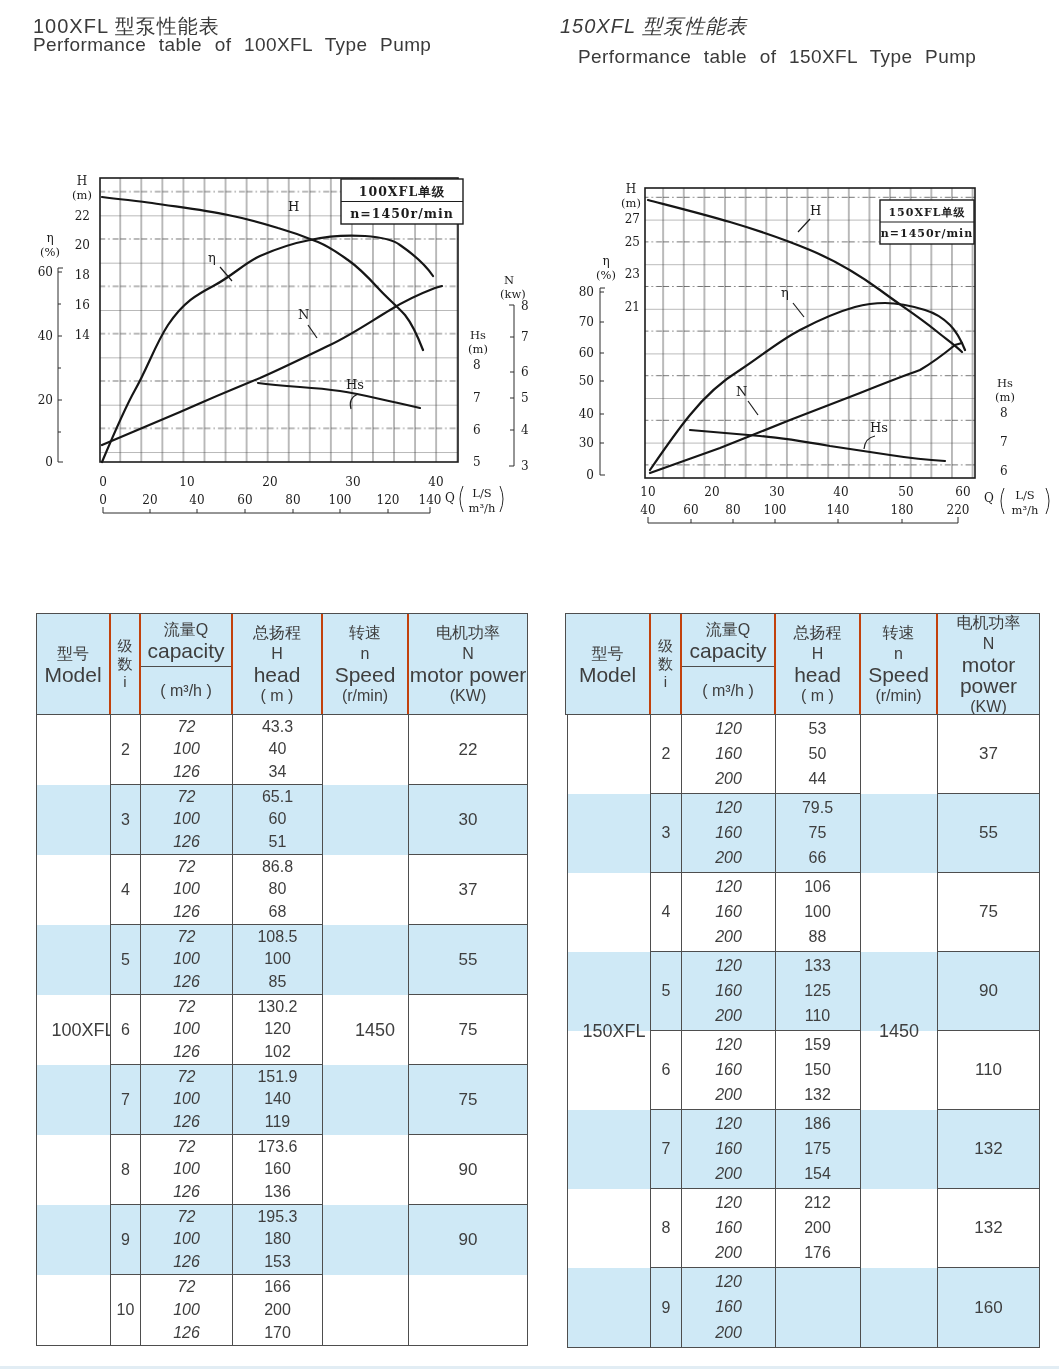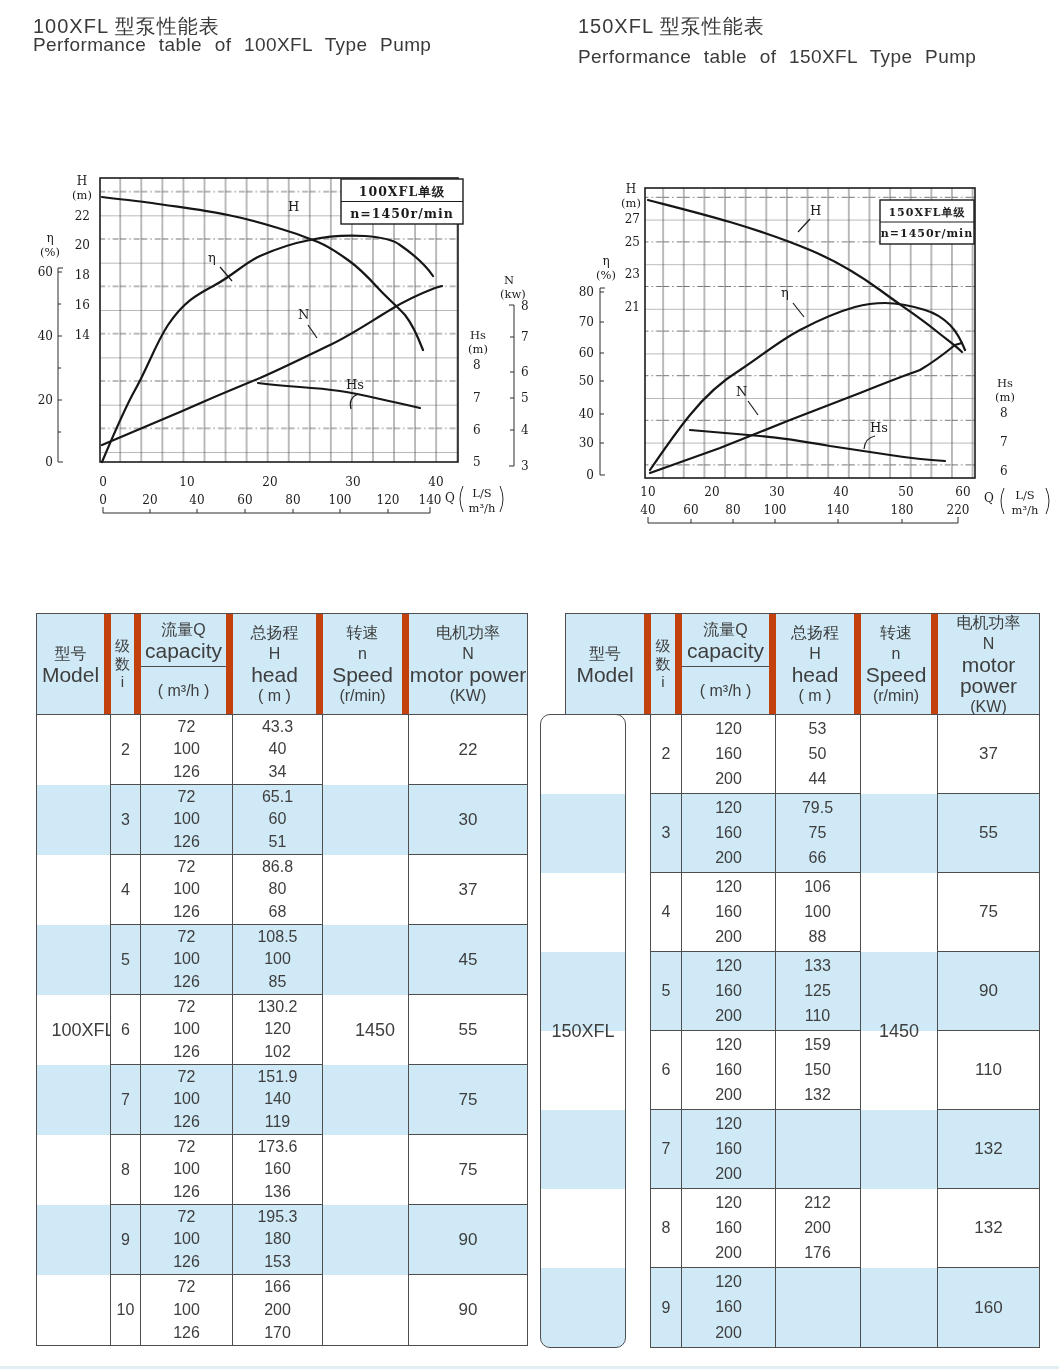--- a/index.html
+++ b/index.html
@@ -14,39 +14,39 @@
   .tk{font-size:11.5px;}
   .tk2{font-size:12px;}
   .axname{font-size:12px;}
   .curvelab{font-size:13px;}
   .framet{font-size:12.5px;font-weight:bold;letter-spacing:1px;}
   .curve{fill:none;stroke:#161616;stroke-width:2.2;stroke-linecap:round;}
   .thin{stroke:#2c2c2c;stroke-width:1;fill:none;}
   .leader{stroke:#1c1c1c;stroke-width:1.2;fill:none;}
   
   .thead{background:#cfe9f6;border:1px solid #4e4e4e;display:flex;box-sizing:border-box;}
-  .th{border-right:7px solid #c2410c;box-sizing:border-box;display:flex;flex-direction:column;
+  .th{border-right:2px solid #c2410c;box-sizing:border-box;display:flex;flex-direction:column;
       align-items:center;justify-content:center;text-align:center;line-height:21px;font-size:16px;}
   .th:last-child{border-right:none;flex:1;}
   .th .en{font-size:21px;}
   .cap-top{width:100%;flex:1.1;display:flex;flex-direction:column;align-items:center;justify-content:center;
            border-bottom:1px solid #4e4e4e;box-sizing:border-box;}
   .cap-bot{width:100%;flex:1;display:flex;align-items:center;justify-content:center;text-align:center;}
   .mbox,.sbox{border:1px solid #4e4e4e;box-sizing:border-box;display:flex;align-items:center;
               justify-content:center;font-size:18px;}
   .mbox-l,.sbox-l{background:repeating-linear-gradient(to bottom,#ffffff 0 70px,#cfe9f6 70px 140px);padding-left:19px;}
   .mbox-r,.sbox-r{background:repeating-linear-gradient(to bottom,#ffffff 0 79px,#cfe9f6 79px 158px);}
   .grid,.pcol{border:1px solid #4e4e4e;box-sizing:border-box;background:#fff;}
   .grp{display:flex;border-bottom:1px solid #4e4e4e;box-sizing:border-box;}
   .grp:last-child{border-bottom:none;}
   .grp:nth-child(even){background:#cfe9f6;}
   .c{box-sizing:border-box;display:flex;flex-direction:column;justify-content:space-around;
      align-items:center;font-size:16px;padding:1px 0;}
   .c.ic{justify-content:center;border-right:1px solid #4e4e4e;}
-  .c.qc{border-right:1px solid #4e4e4e;}
+  .c.qc{border-right:1px solid #4e4e4e;font-style:italic;}
   .pcell{display:flex;align-items:center;justify-content:center;font-size:17px;
          border-bottom:1px solid #4e4e4e;box-sizing:border-box;}
   .pcell:last-child{border-bottom:none;}
   .pcell:nth-child(even){background:#cfe9f6;}
   .t100 .grp,.t100 .pcell{height:70px;}
   .t150 .grp,.t150 .pcell{height:79px;}
   .t100 .c.ic{width:30px;} .t100 .c.qc{width:92px;} .t100 .c.hc{width:89px;}
   .t150 .c.ic{width:31px;} .t150 .c.qc{width:94px;} .t150 .c.hc{width:83px;}
   .bottom-rule{background:#e2edf4;}
 </style>
@@ -304,32 +304,31 @@
       </div>
       </div>
 
     <div class="abs sbox sbox-l" style="left:322px;top:714px;width:87px;height:632px;">1450</div>
 
     <div class="abs pcol" style="left:408px;top:714px;width:120px;height:632px;">
 
     <div class="pcell">22</div>
         <div class="pcell">30</div>
         <div class="pcell">37</div>
-        <div class="pcell">45</div>
         <div class="pcell">55</div>
         <div class="pcell">75</div>
         <div class="pcell">75</div>
         <div class="pcell">90</div>
         <div class="pcell">90</div>
       </div>
   </div>
 </div>
 
 <div>
-  <div class="abs title-zh" style="left:578px;top:13px;">150XFL 型泵性能表</div>
+  <div class="abs title-zh" style="left:560px;top:13px;font-style:italic;">150XFL 型泵性能表</div>
   <div class="abs title-en" style="left:578px;top:46px;">Performance table of 150XFL Type Pump</div>
 
   <svg class="abs chart-svg" style="left:560px;top:175px;" width="499" height="365" viewBox="0 0 499 365">
     <defs>
       <pattern id="gridR" width="20.63" height="44.6" patternUnits="userSpaceOnUse">
         <path d="M0,0 H20.63 M0,0 V44.6 M20.63,0 V44.6" stroke="#3a3a3a" stroke-width="0.7" fill="none"></path>
         <path d="M0,22.3 H20.63" stroke="#3a3a3a" stroke-width="0.7" fill="none" stroke-dasharray="6 3 1.5 3"></path>
       </pattern>
     </defs>
     <rect x="85" y="13" width="330" height="290" fill="url(#gridR)"></rect>
@@ -433,21 +432,21 @@
         <div>(r/min)</div>
       </div>
       <div class="th">
         <div>电机功率</div>
         <div>N</div>
         <div class="en">motor power</div>
         <div>(KW)</div>
       </div>
     </div>
 
-    <div class="abs mbox mbox-r" style="left:540px;top:714px;width:86px;height:634px;border-radius:10px;">150XFL</div>
+    <div class="abs mbox mbox-r" style="left:567px;top:714px;width:94px;height:634px;">150XFL</div>
 
     <div class="abs grid" style="left:650px;top:714px;width:211px;height:634px;">
 
     <div class="grp">
         <div class="c ic">2</div>
         <div class="c qc">
           <div>120</div>
           <div>160</div>
           <div>200</div>
         </div>
@@ -508,20 +507,25 @@
           <div>150</div>
           <div>132</div>
         </div>
       </div>
         <div class="grp">
         <div class="c ic">7</div>
         <div class="c qc">
           <div>120</div>
           <div>160</div>
           <div>200</div>
+        </div>
+        <div class="c hc">
+          <div>186</div>
+          <div>175</div>
+          <div>154</div>
         </div>
       </div>
         <div class="grp">
         <div class="c ic">8</div>
         <div class="c qc">
           <div>120</div>
           <div>160</div>
           <div>200</div>
         </div>
         <div class="c hc">

